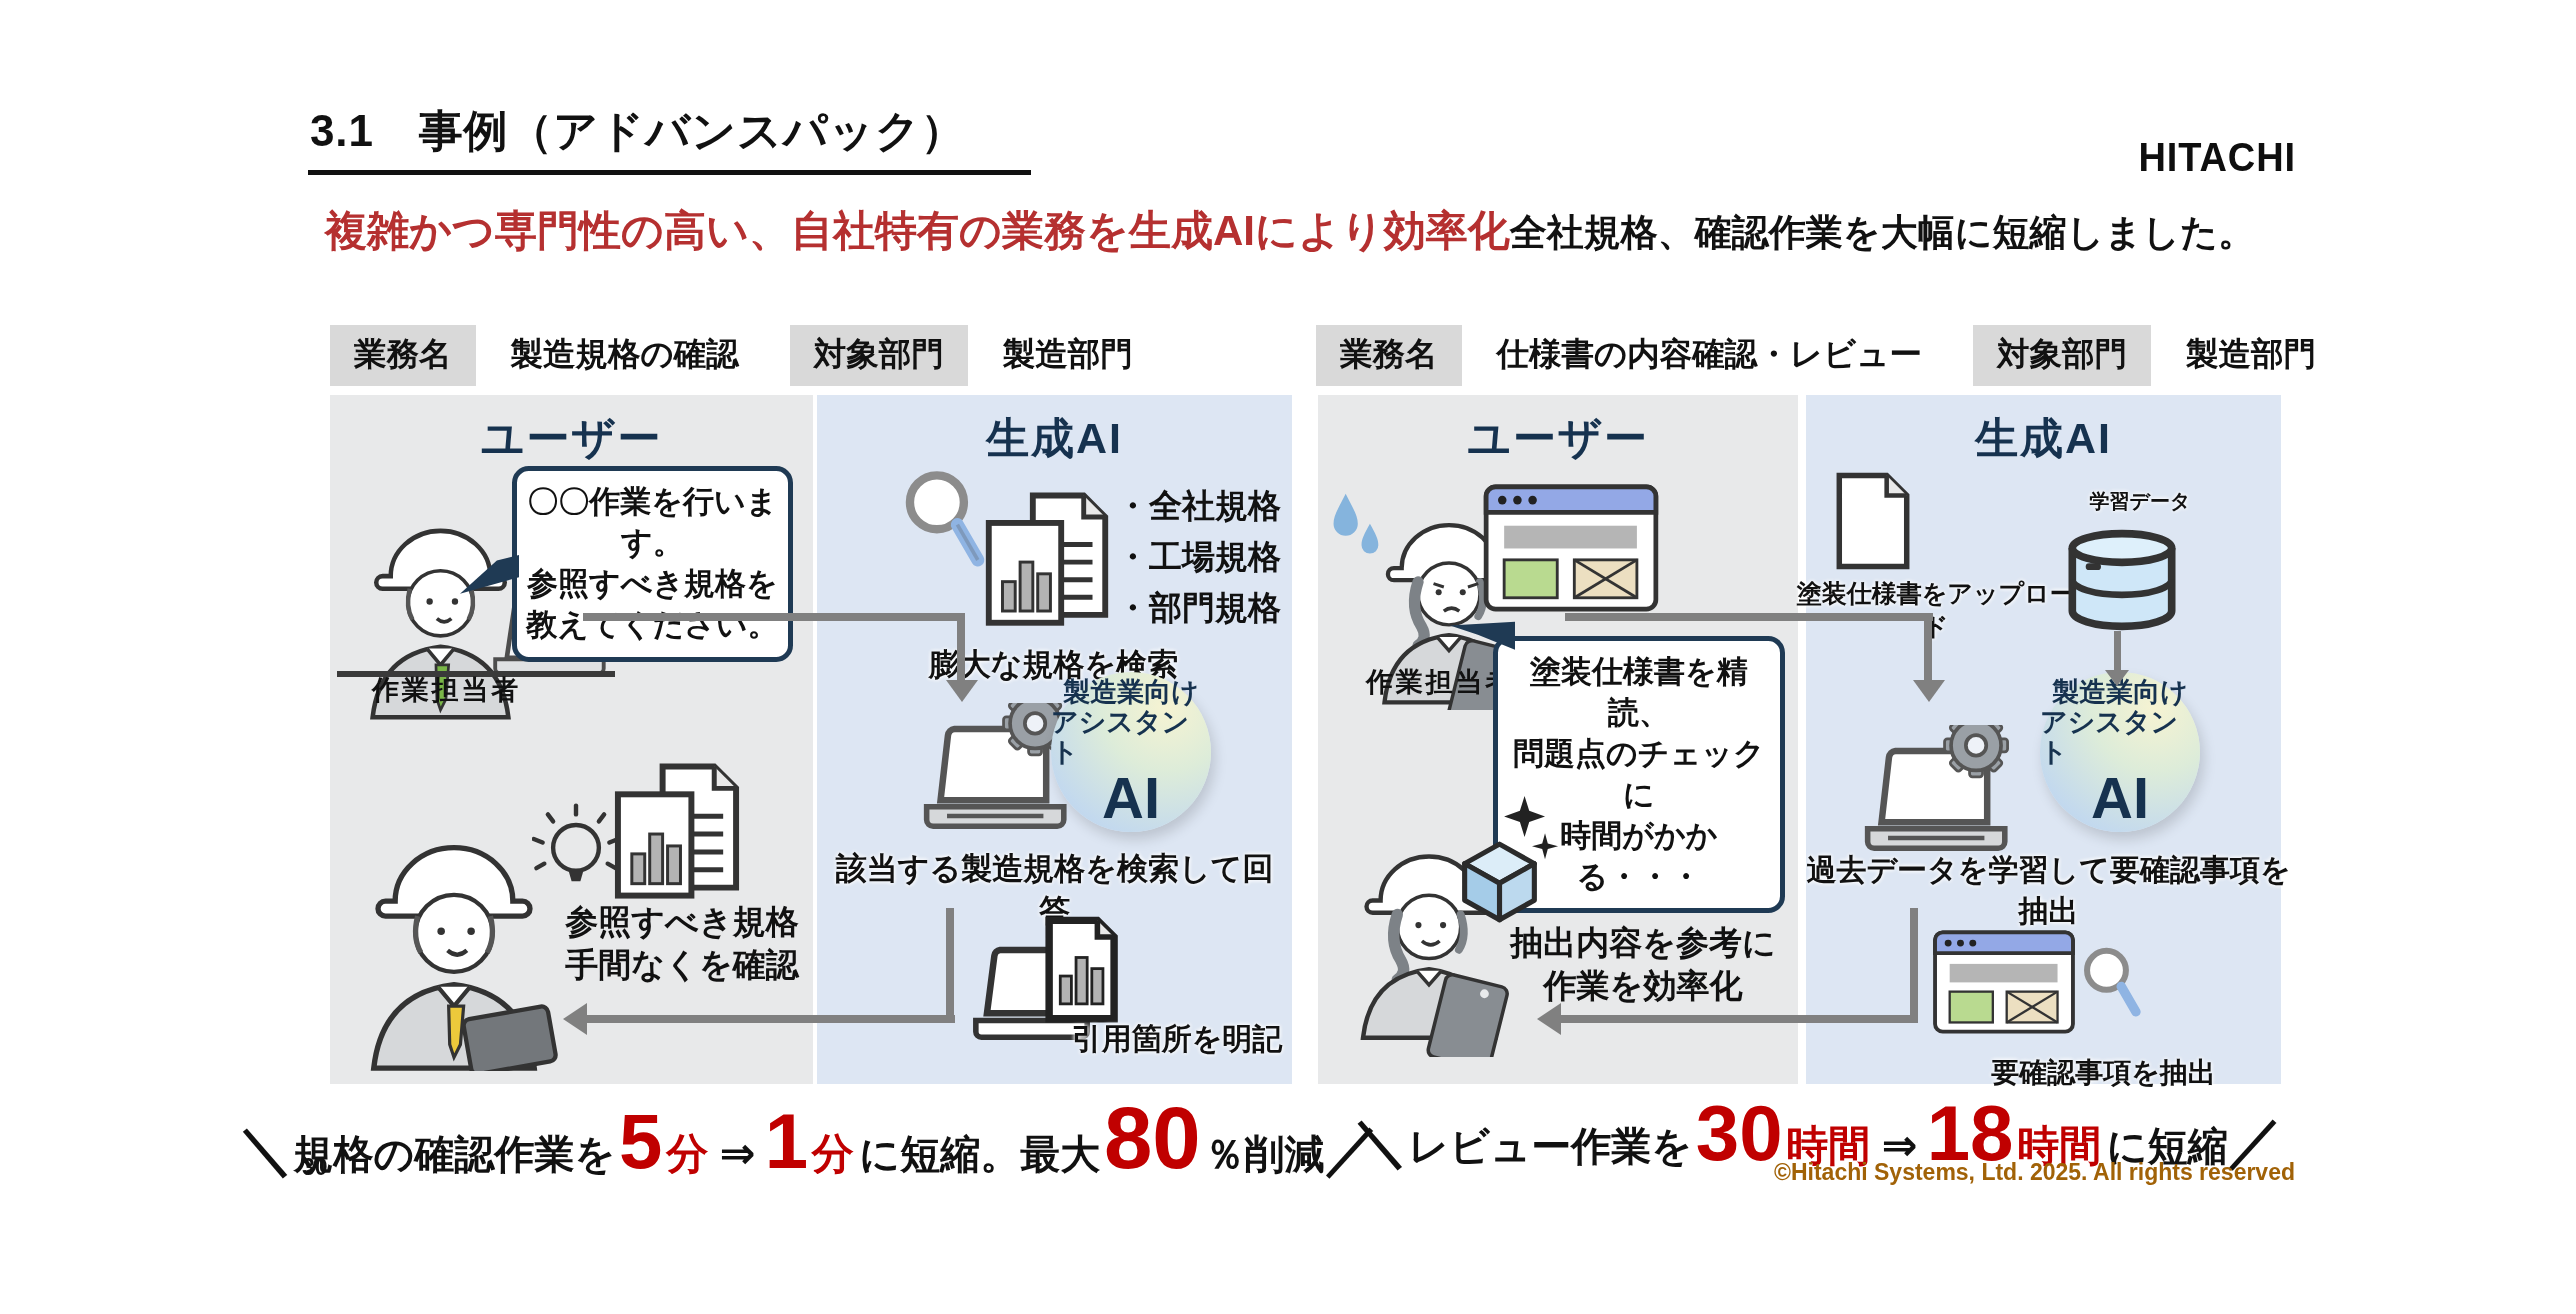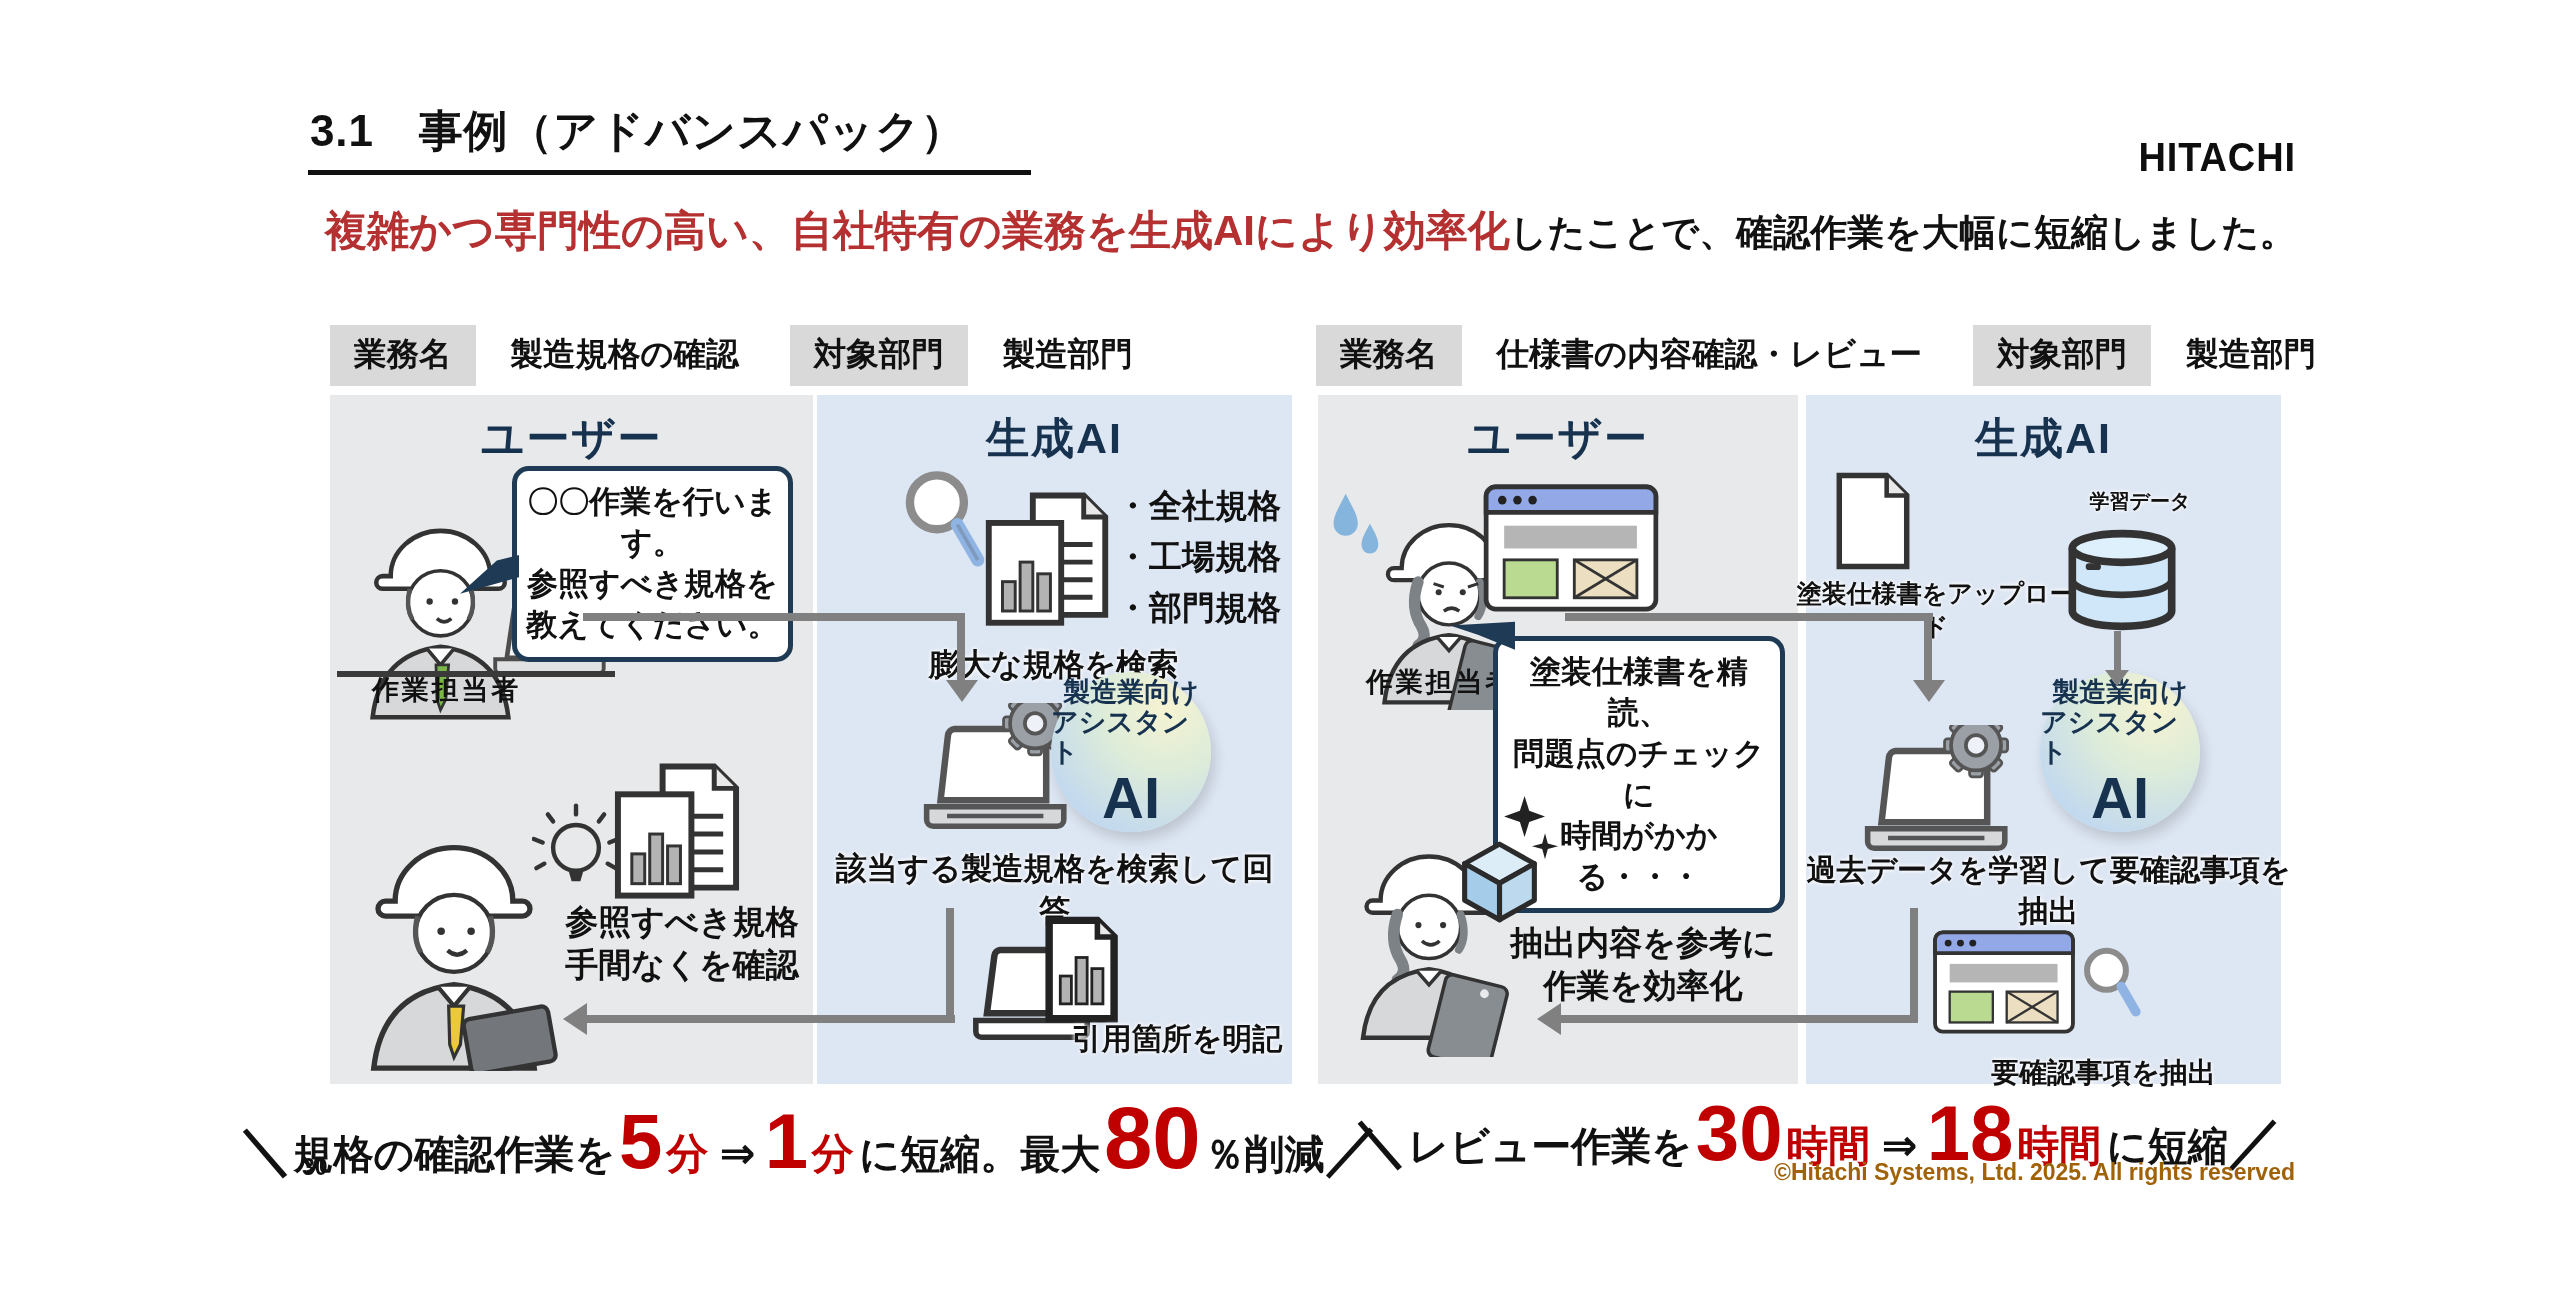--- a/index.html
+++ b/index.html
@@ -60,21 +60,21 @@
   .footer-copy{right:281px;top:1159px;font-size:23px;font-weight:bold;color:#a16207;}
 </style>
 </head>
 <body>
 
 <div id="slide">
 
   <div class="abs slide-title">3.1　事例（アドバンスパック）</div>
   <div class="abs logo">HITACHI</div>
   <div class="abs headline">
-    <span class="red">複雑かつ専門性の高い、自社特有の業務を生成AIにより効率化</span><span class="blk">したことで、確認作業を大幅に短縮しました。</span>
+    <span class="red">複雑かつ専門性の高い、自社特有の業務を生成AIにより効率化</span><span class="blk">全社規格、確認作業を大幅に短縮しました。</span>
   </div>
 
   <div class="abs meta-row" style="left:330px;top:325px;">
     <span class="meta-box">業務名</span>
     <span class="meta-val">製造規格の確認</span>
     <span class="meta-box">対象部門</span>
     <span class="meta-val">製造部門</span>
   </div>
 
   <div class="panel user" style="left:330px;width:483px;">

